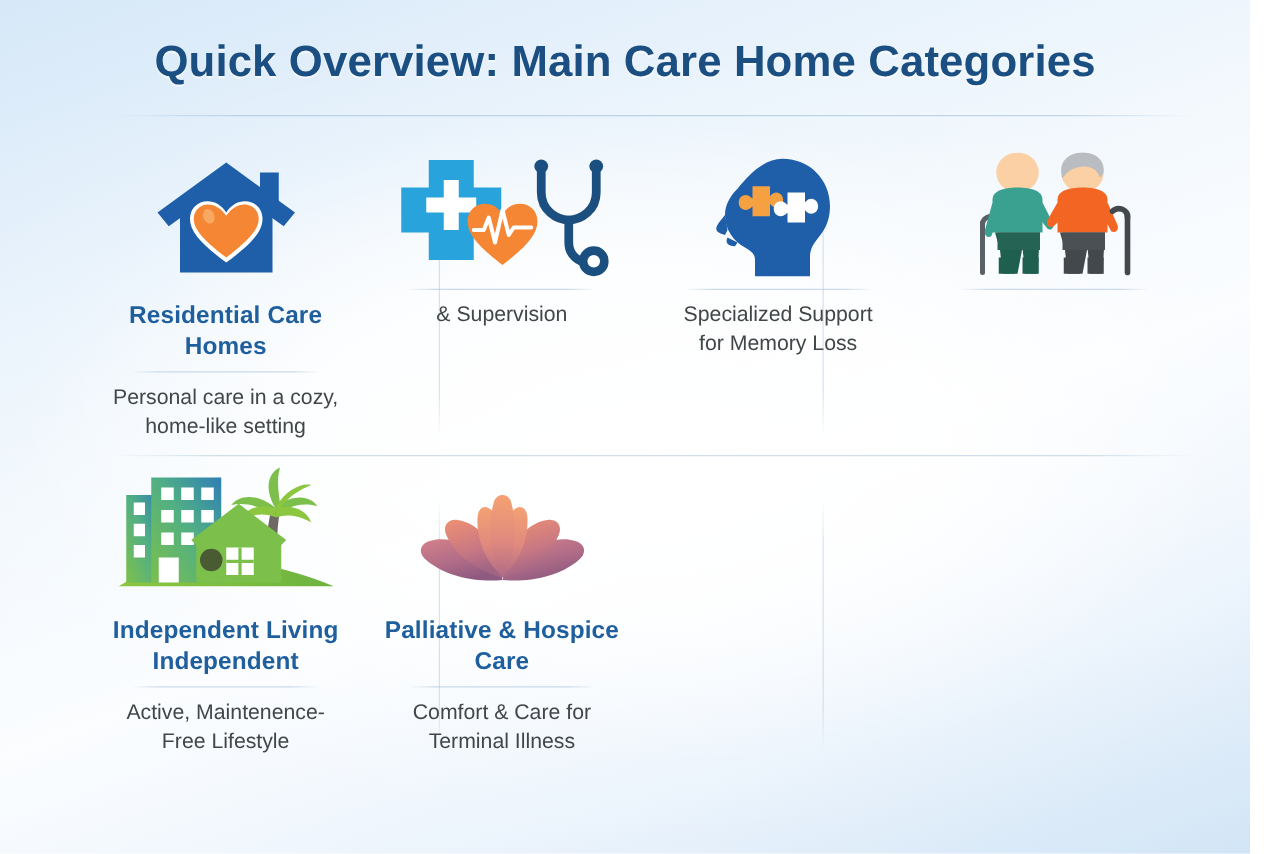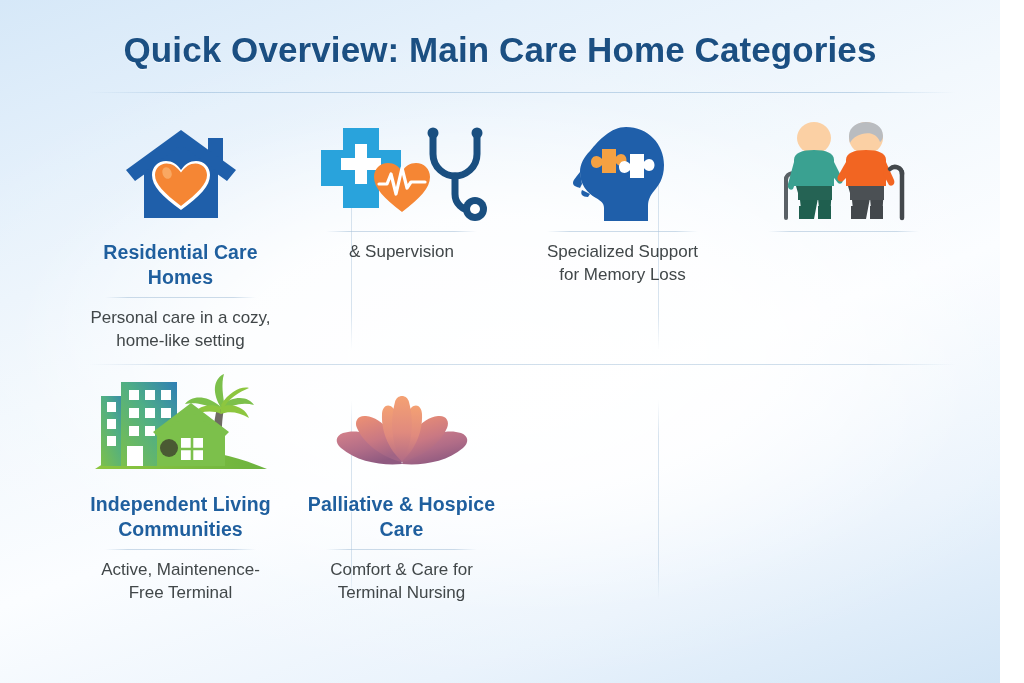--- a/index.html
+++ b/index.html
@@ -272,26 +272,26 @@
 
           <path d="M62 58 L96 34 L130 58 L130 94 L62 94 Z" fill="#7cc04b"></path>
           <path d="M58 60 L96 31 L134 60 L130 64 L96 40 L62 64 Z" fill="#7cc04b"></path>
           <rect x="86" y="66" width="22" height="22" fill="#ffffff"></rect>
           <path d="M97 66 V88 M86 77 H108" stroke="#7cc04b" stroke-width="2.6"></path>
           <ellipse cx="74" cy="76" rx="9" ry="9" fill="#4a5a33"></ellipse>
         </svg>
       </div>
       <div class="card-title">
         <div>Independent Living</div>
-        <div>Communities</div>
+        <div>Independent</div>
       </div>
       <div class="card-rule"></div>
       <div class="card-sub">
         <div>Active, Maintenence-</div>
-        <div>Free Terminal</div>
+        <div>Free Lifestyle</div>
       </div>
     </div>
 
     <div class="card">
       <div class="icon-box">
         <svg width="150" height="100" viewBox="0 0 150 100">
           <defs>
             <linearGradient id="petalC" x1="0" y1="0" x2="0" y2="1">
               <stop offset="0%" stop-color="#f4a173"></stop>
               <stop offset="55%" stop-color="#e08a7e"></stop>
@@ -320,18 +320,18 @@
 
           <path d="M75 86 C66 72 62 48 68 26 C70 18 80 18 82 26 C88 48 84 72 75 86 Z" fill="url(#petalC)"></path>
         </svg>
       </div>
       <div class="card-title">
         <div>Palliative &amp; Hospice Care</div>
       </div>
       <div class="card-rule"></div>
       <div class="card-sub">
         <div>Comfort &amp; Care for</div>
-        <div>Terminal Nursing</div>
+        <div>Terminal Illness</div>
       </div>
     </div>
 
   </div>
 </div>
 
 </body></html>

